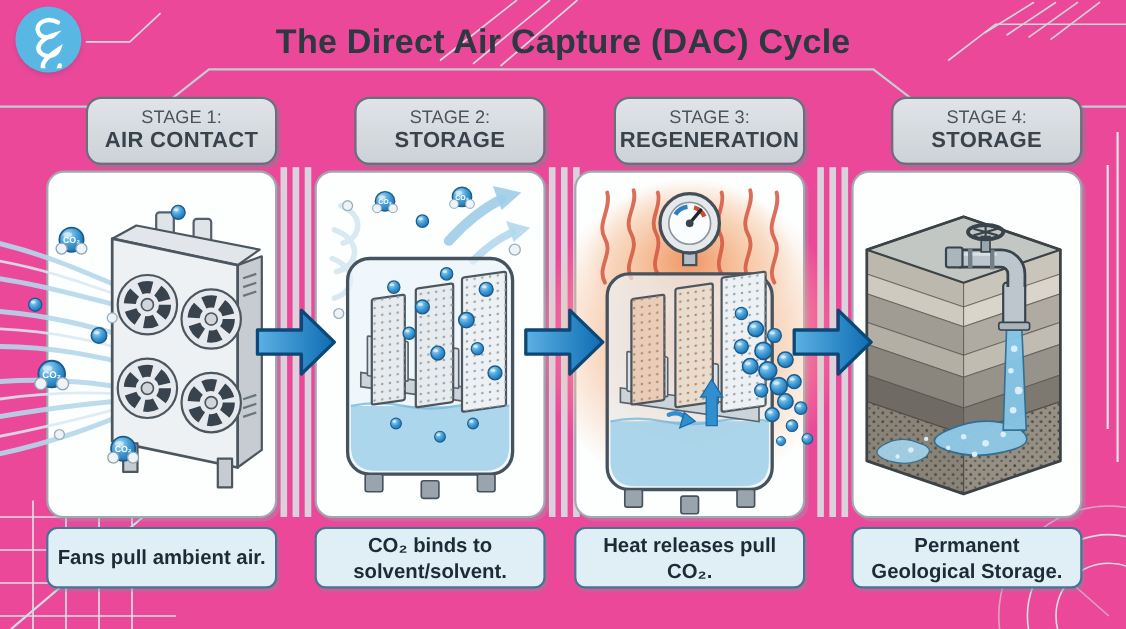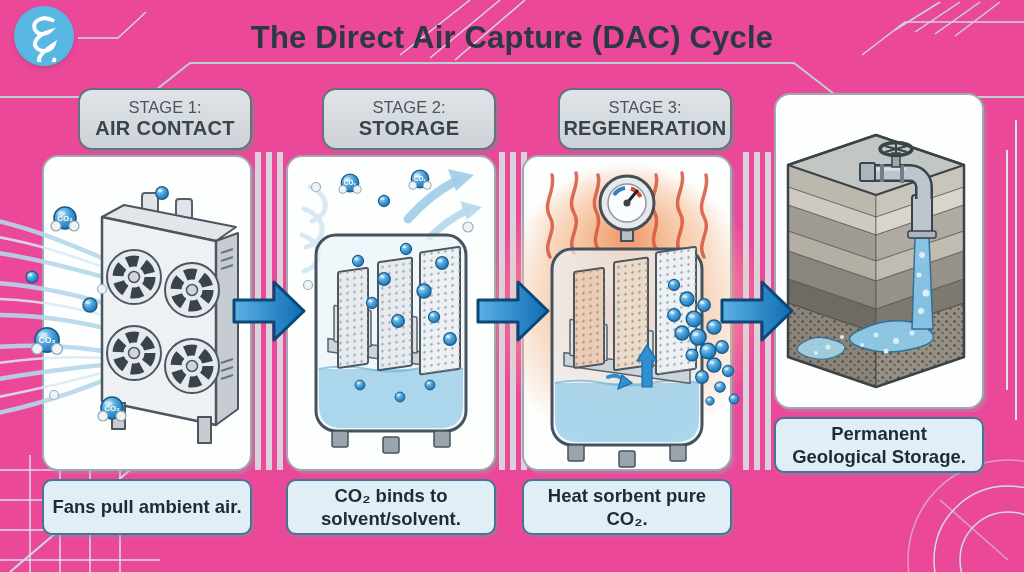--- a/index.html
+++ b/index.html
@@ -377,24 +377,28 @@
           <path d="M4,-14.5 A15.3,15.3 0 0 1 13.5,-6" fill="none" stroke="#cf4937" stroke-width="4"></path>
           <line x1="0" y1="0" x2="10" y2="-12" stroke="#1c262e" stroke-width="3" stroke-linecap="round"></line>
           <circle r="3.5" fill="#39434d"></circle>
         </g>
       </svg>
     </div>
     <div class="stage-header" style="order:1">
       <div class="stage-label">STAGE 3:</div>
       <div class="stage-name">REGENERATION</div>
     </div>
-    <div class="stage-caption" style="order:3">Heat sorbent pure CO₂.</div>
+    <div class="stage-caption" style="order:3">Heat releases pull CO₂.</div>
   </div>
 
   <div class="stage stage4">
+    <div class="stage-header">
+      <div class="stage-label">STAGE 4:</div>
+      <div class="stage-name">STORAGE</div>
+    </div>
     <div class="stage-body">
       <svg width="206" height="312" viewBox="0 0 206 312">
         <g stroke-linejoin="round">
 
           <g stroke="#4b4742" stroke-width="1" stroke-opacity=".6">
             <polygon points="12,70 100,100 100,122 12,92" fill="#bdb8ae"></polygon>
             <polygon points="12,92 100,122 100,140 12,110" fill="#cfcabf"></polygon>
             <polygon points="12,110 100,140 100,166 12,136" fill="#a19c93"></polygon>
             <polygon points="12,136 100,166 100,186 12,156" fill="#b4afa5"></polygon>
             <polygon points="12,156 100,186 100,214 12,184" fill="#8a857d"></polygon>

